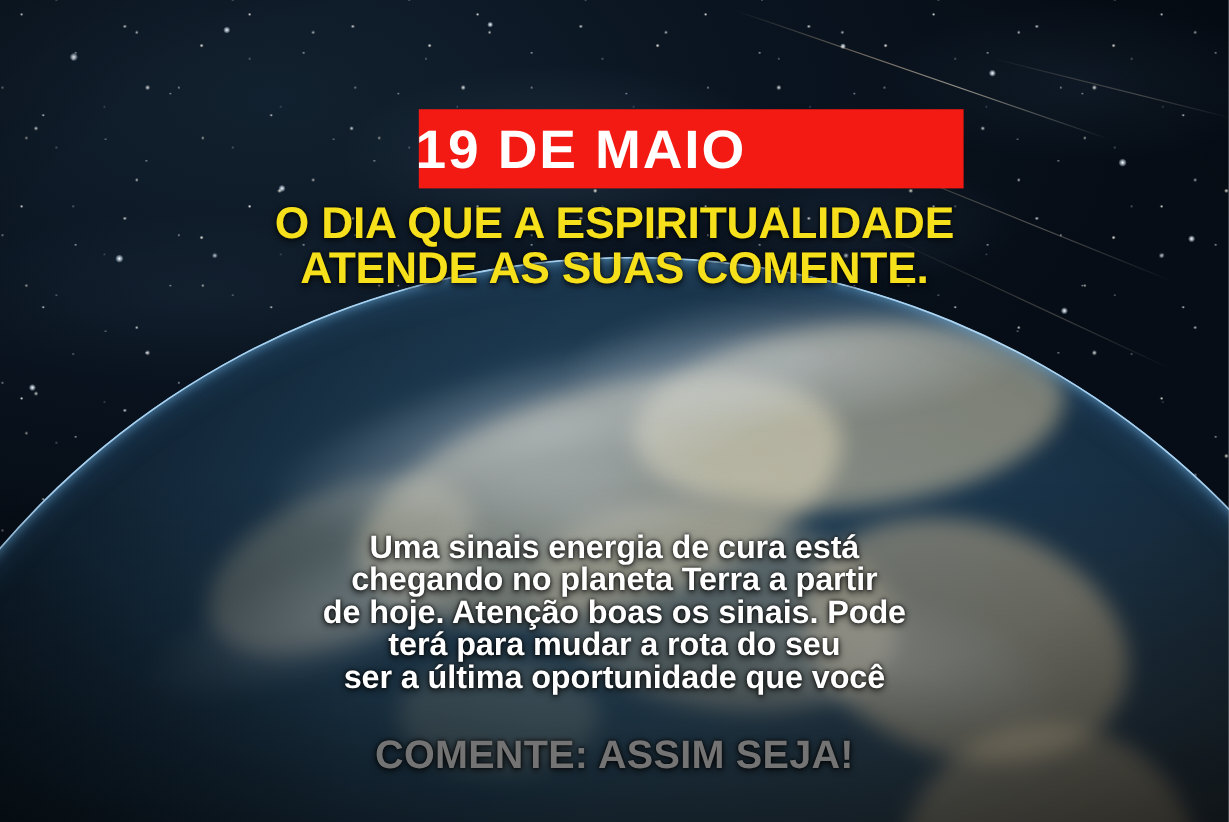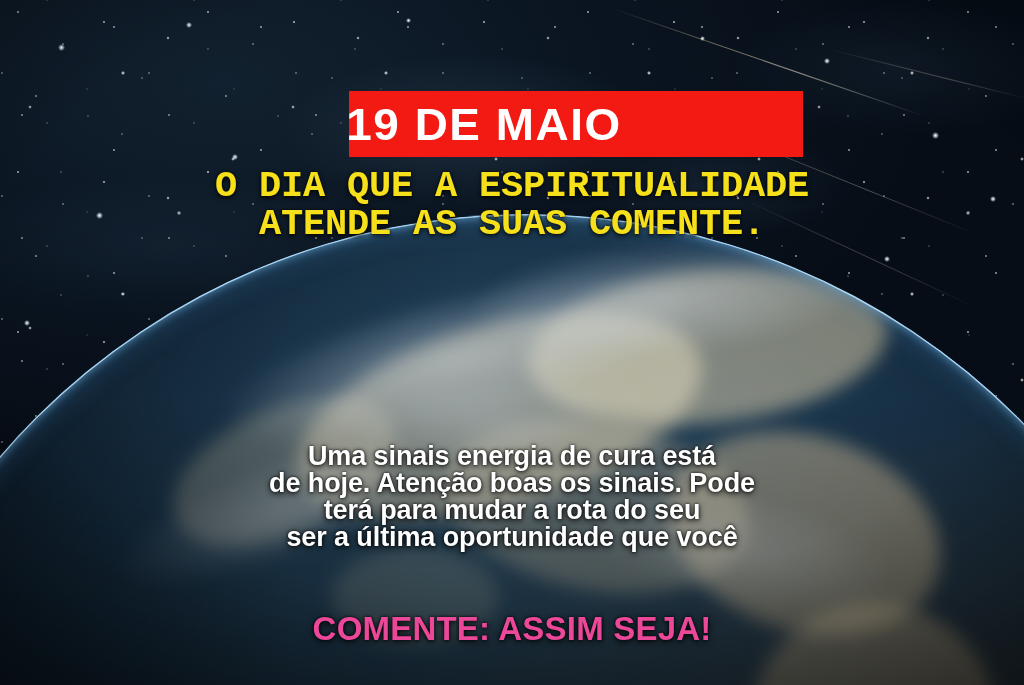--- a/index.html
+++ b/index.html
@@ -203,21 +203,21 @@
     transform: scaleX(1.02);
   }
 
   .headline {
     position: absolute;
     left: 0;
     right: 0;
     top: 167px;
     text-align: center;
     color: #f5e01b;
-    font-family: Liberation Mono, monospace;
+    font-family: Liberation Sans, sans-serif;
     font-size: 37px;
     font-weight: 700;
     line-height: 1.03;
     letter-spacing: -0.2px;
     text-shadow: 0 2px 5px rgba(0,0,0,0.75), 0 0 2px rgba(0,0,0,0.9);
   }
   .headline-line { display: block; white-space: nowrap; }
 
   .body-copy {
     position: absolute;
@@ -234,21 +234,21 @@
     text-shadow: 0 2px 6px rgba(0,0,0,0.85), 0 0 3px rgba(0,0,0,0.9);
   }
   .body-line { display: block; white-space: nowrap; }
 
   .cta {
     position: absolute;
     left: 0;
     right: 0;
     top: 612px;
     text-align: center;
-    color: #ec4899;
+    color: #737373;
     font-family: "Liberation Sans", sans-serif;
     font-size: 33px;
     font-weight: 700;
     letter-spacing: 0.2px;
     line-height: 1;
     text-shadow: 0 2px 6px rgba(0,0,0,0.85), 0 0 3px rgba(0,0,0,0.9);
     white-space: nowrap;
   }
 </style>
 </head>
@@ -312,20 +312,21 @@
       <span class="date-banner-text">19 DE MAIO</span>
     </div>
 
     <div class="headline">
       <span class="headline-line">O DIA QUE A ESPIRITUALIDADE</span>
       <span class="headline-line">ATENDE AS SUAS COMENTE.</span>
     </div>
 
     <div class="body-copy">
       <span class="body-line">Uma sinais energia de cura está</span>
+      <span class="body-line">chegando no planeta Terra a partir</span>
       <span class="body-line">de hoje. Atenção boas os sinais. Pode</span>
       <span class="body-line">terá para mudar a rota do seu</span>
       <span class="body-line">ser a última oportunidade que você</span>
     </div>
 
     <div class="cta">COMENTE: ASSIM SEJA!</div>
 
   </div>
 </div>
 

